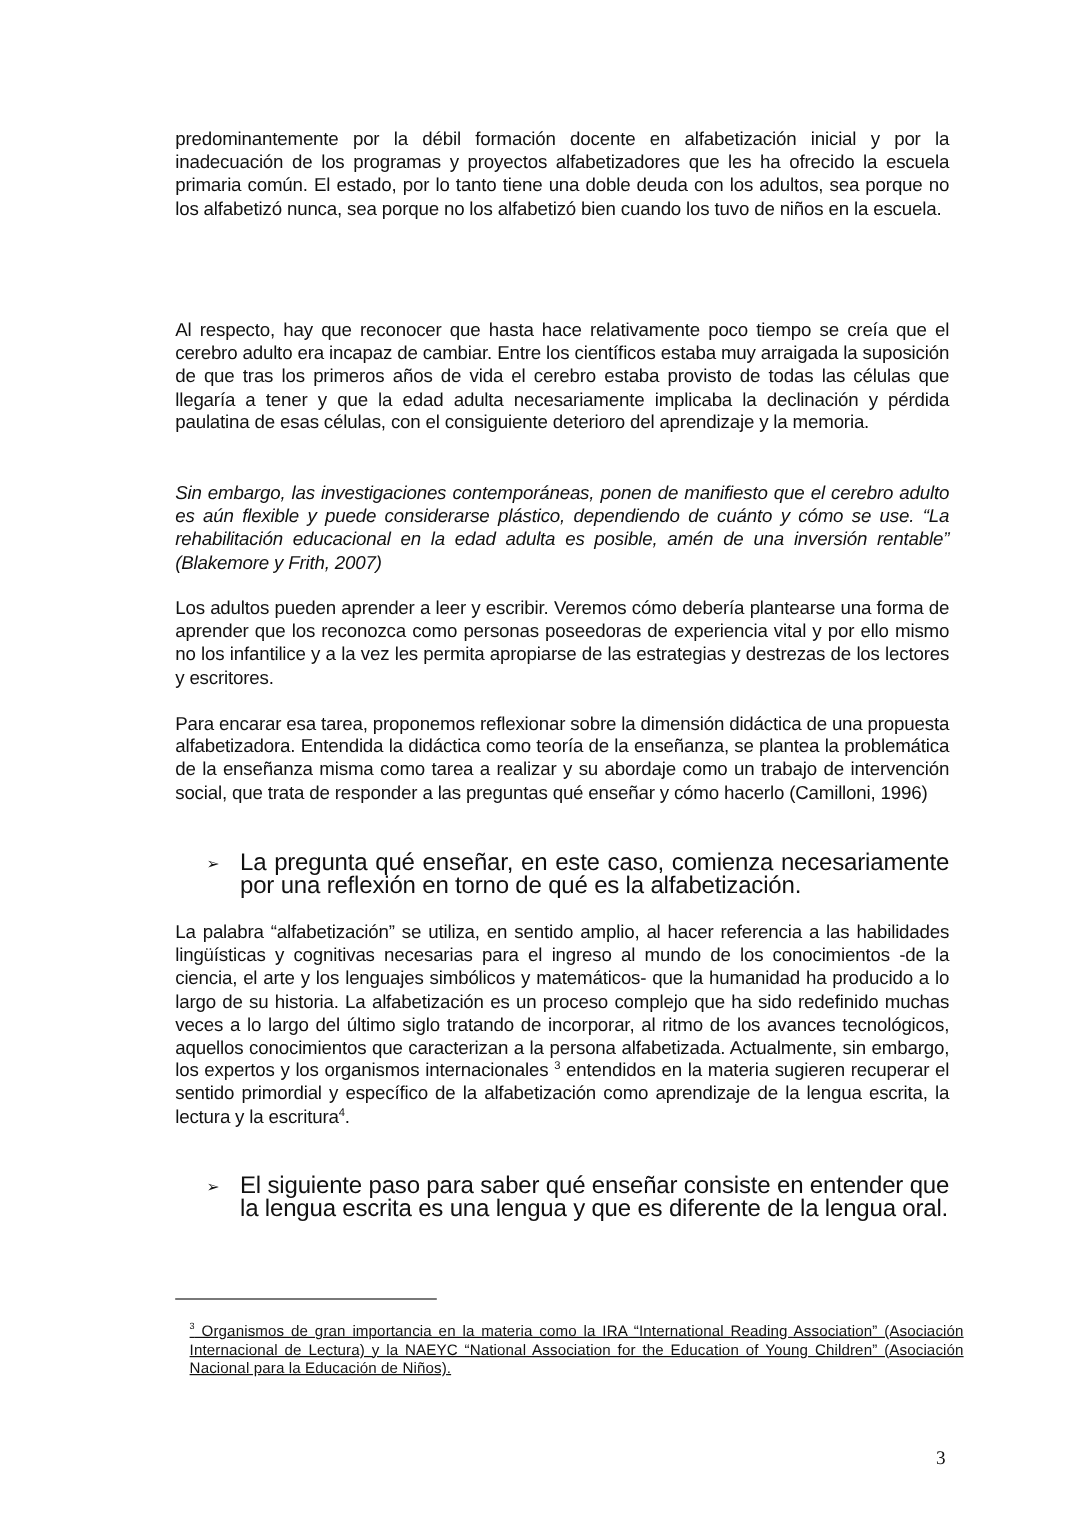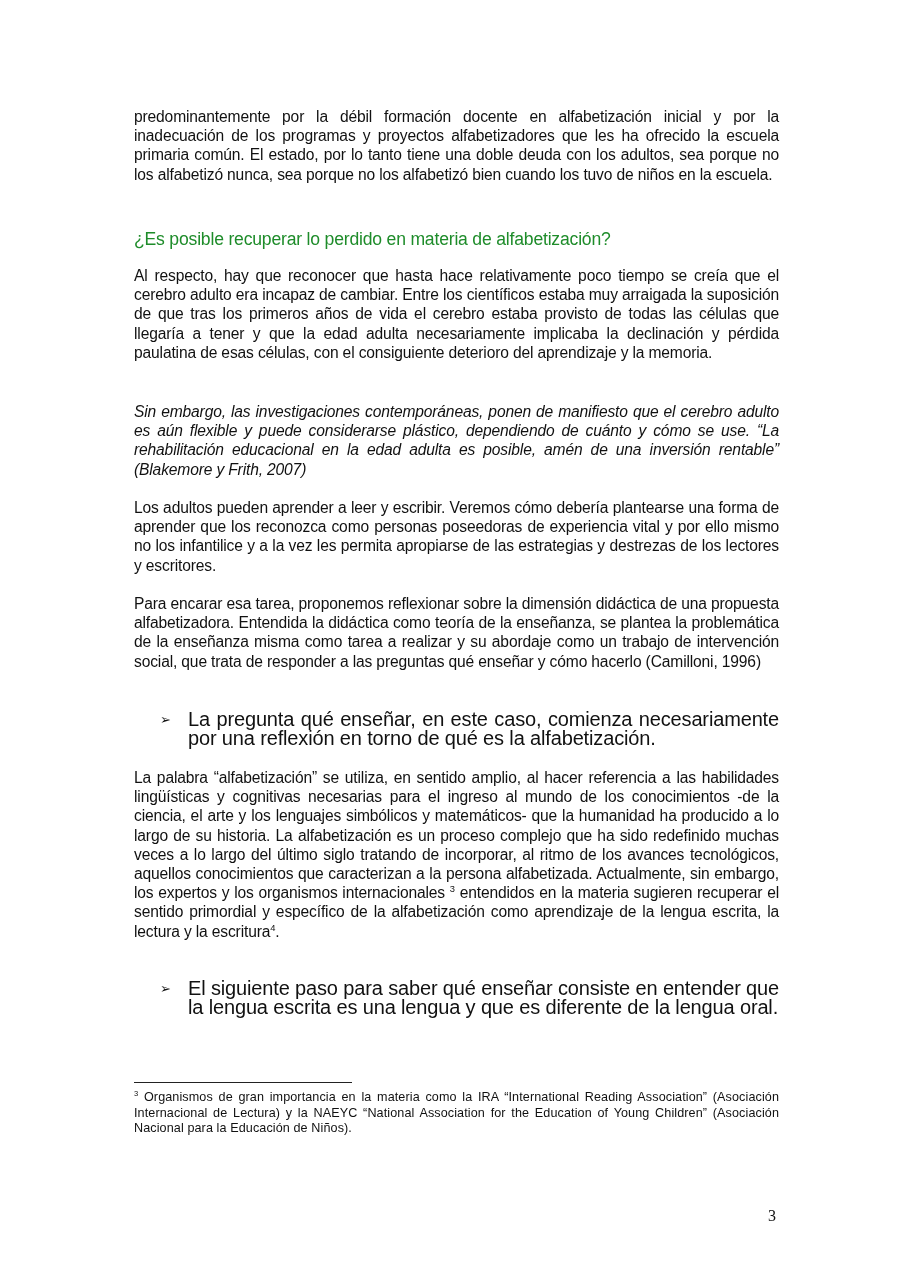--- a/index.html
+++ b/index.html
@@ -10,21 +10,21 @@
     body {
       width: 905px;
       height: 1280px;
       position: relative;
       overflow: hidden;
       font-family: "Liberation Sans", sans-serif;
       color: #111111;
     }
     .page {
       position: absolute;
-      left: 4px;
+      left: 16px;
       top: 0;
       width: 715px;
       height: 1280px;
     }
     .body-text {
       position: absolute;
       left: 130px;
       width: 645px;
       font-size: 15.6px;
       line-height: 19.2px;
@@ -74,22 +74,23 @@
       height: 0;
       border-top: 1px solid #222222;
     }
     .footnote {
       position: absolute;
       left: 130px;
       width: 645px;
       font-size: 12.6px;
       line-height: 15.5px;
       text-align: justify;
-      margin: 0;
+      margin: 12px;
       letter-spacing: 0.1px;
+      text-decoration: underline;
     }
     sup {
       font-size: 0.6em;
       line-height: 0;
       vertical-align: super;
     }
     .page-number {
       position: absolute;
       left: 764px;
       top: 1206px;
@@ -99,21 +100,20 @@
     }
     .last-line-left { text-align-last: left; }
   </style>
 </head>
 <body>
 
 <div class="page">
 
   <p class="body-text last-line-left" style="top:107px;">predominantemente por la débil formación docente en alfabetización inicial y por la inadecuación de los programas y proyectos alfabetizadores que les ha ofrecido la escuela primaria común. El estado, por lo tanto tiene una doble deuda con los adultos, sea porque no los alfabetizó nunca, sea porque no los alfabetizó bien cuando los tuvo de niños en la escuela.</p>
 
-  <h2 class="heading" style="top:228px;">¿Es posible recuperar lo perdido en materia de alfabetización?</h2>
 
   <p class="body-text last-line-left" style="top:266px;">Al respecto, hay que reconocer que hasta hace relativamente poco tiempo se creía que el cerebro adulto era incapaz de cambiar. Entre los científicos  estaba muy arraigada la suposición de que tras los primeros años de vida el cerebro estaba provisto de todas las células que llegaría a tener y que la edad adulta necesariamente implicaba la declinación y pérdida paulatina de esas células, con el consiguiente deterioro del aprendizaje y la memoria.</p>
 
   <p class="body-text last-line-left" style="top:402px;font-style:italic;">Sin embargo, las investigaciones contemporáneas, ponen de manifiesto que el cerebro adulto es aún flexible y puede considerarse plástico, dependiendo de cuánto y cómo se use. “La rehabilitación educacional en la edad adulta es posible, amén de una inversión rentable” (Blakemore y Frith, 2007)</p>
 
   <p class="body-text last-line-left" style="top:498px;">Los adultos pueden aprender a leer y escribir. Veremos cómo debería plantearse una forma de aprender que los reconozca como personas poseedoras de experiencia vital y por ello mismo no los infantilice y a la vez les permita apropiarse de las estrategias y destrezas de los lectores y escritores.</p>
 
   <p class="body-text last-line-left" style="top:594px;">Para encarar esa tarea, proponemos reflexionar sobre la dimensión didáctica de una propuesta alfabetizadora. Entendida la didáctica como teoría de la enseñanza, se plantea la problemática de la enseñanza misma como tarea a realizar y su abordaje como un trabajo de intervención social, que trata de responder a las preguntas qué enseñar y cómo hacerlo (Camilloni, 1996)</p>
 
   <div class="bullet-item" style="top:710px;">

